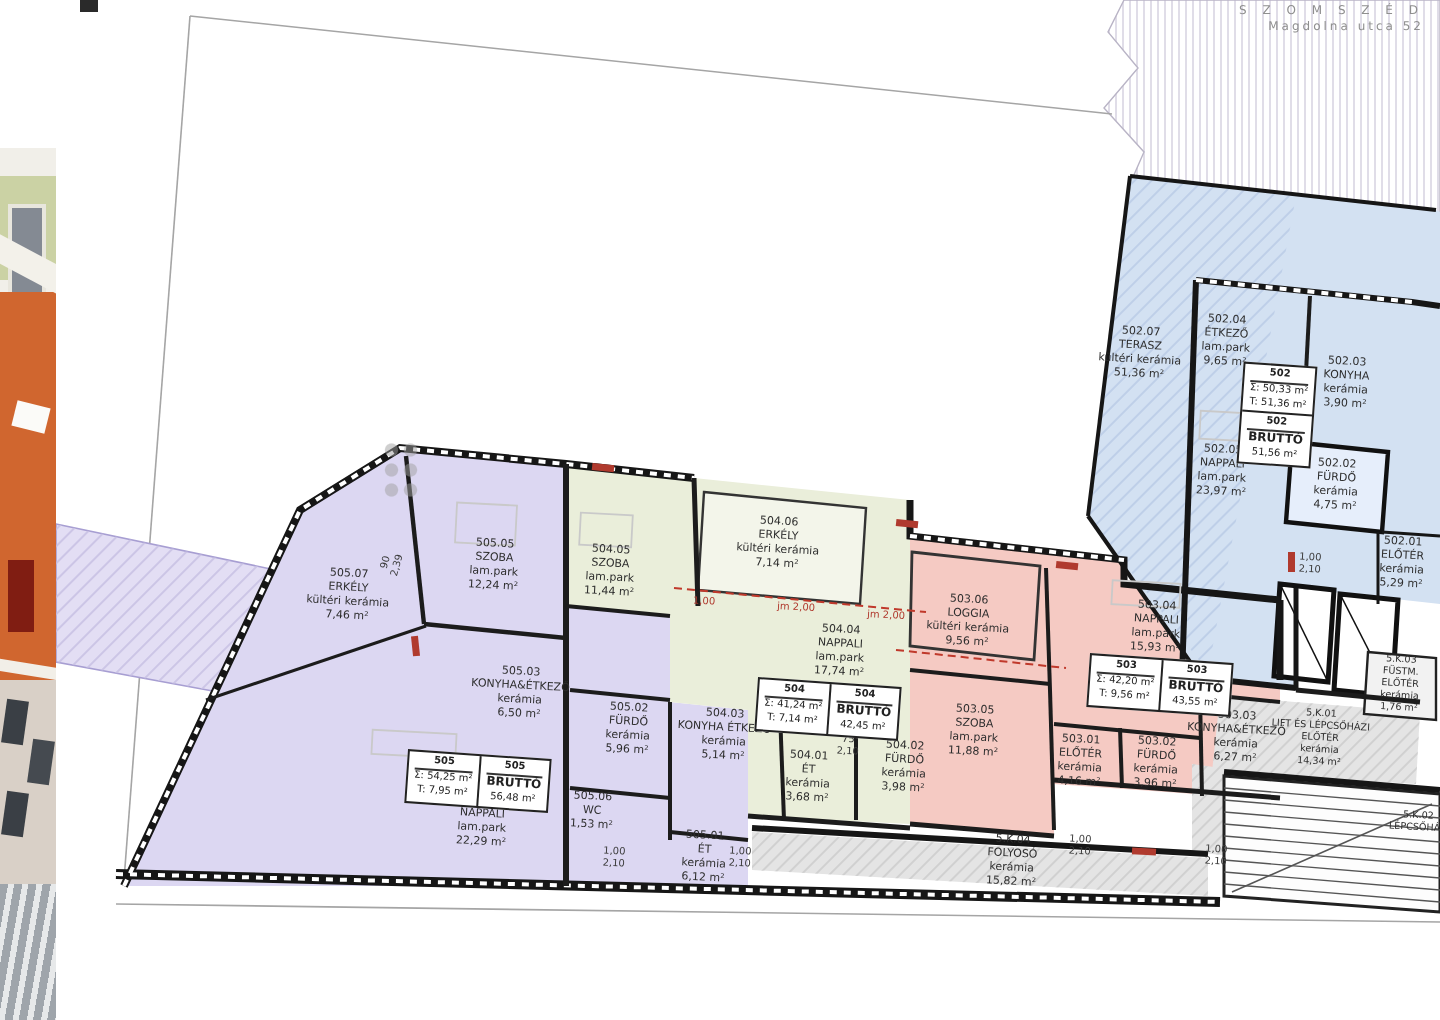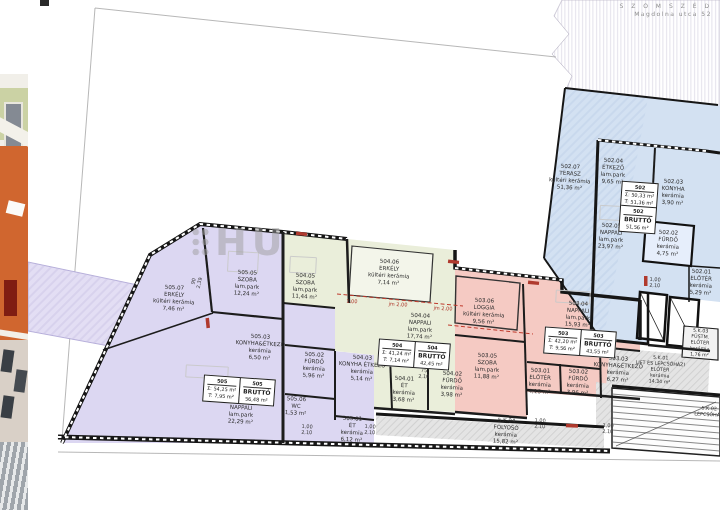--- a/index.html
+++ b/index.html
@@ -196,21 +196,20 @@
       <rect x="186" y="366" width="42" height="12" transform="rotate(3 207 372)"></rect>
       <rect x="556" y="291" width="34" height="12" transform="rotate(3 573 297)"></rect>
       <rect x="600" y="206" width="24" height="14" transform="rotate(3 612 213)"></rect>
     </g>
 
     <rect x="40" y="0" width="9" height="6" fill="#2a2a2a"></rect>
   </svg>
 
   <div class="watermark">
     <span class="wm-dots"></span>
-    <span>HU</span>
   </div>
 
   <div class="photo">
     <div style="left:0;top:14px;width:28px;height:52px;background:#cbd2a4;"></div>
     <div style="left:4px;top:28px;width:15px;height:42px;background:#848a93;border:2px solid #e8e6dd;"></div>
     <div style="left:0;top:72px;width:28px;height:200px;background:#d0662f;"></div>
     <div style="left:-8px;top:52px;width:46px;height:13px;background:#f3f1ea;transform:rotate(28deg);"></div>
     <div style="left:7px;top:128px;width:17px;height:13px;background:#fbfbf8;transform:rotate(14deg);"></div>
     <div style="left:4px;top:206px;width:13px;height:36px;background:#801d12;"></div>
     <div style="left:-4px;top:258px;width:40px;height:6px;background:#f2efe8;transform:rotate(9deg);"></div>

